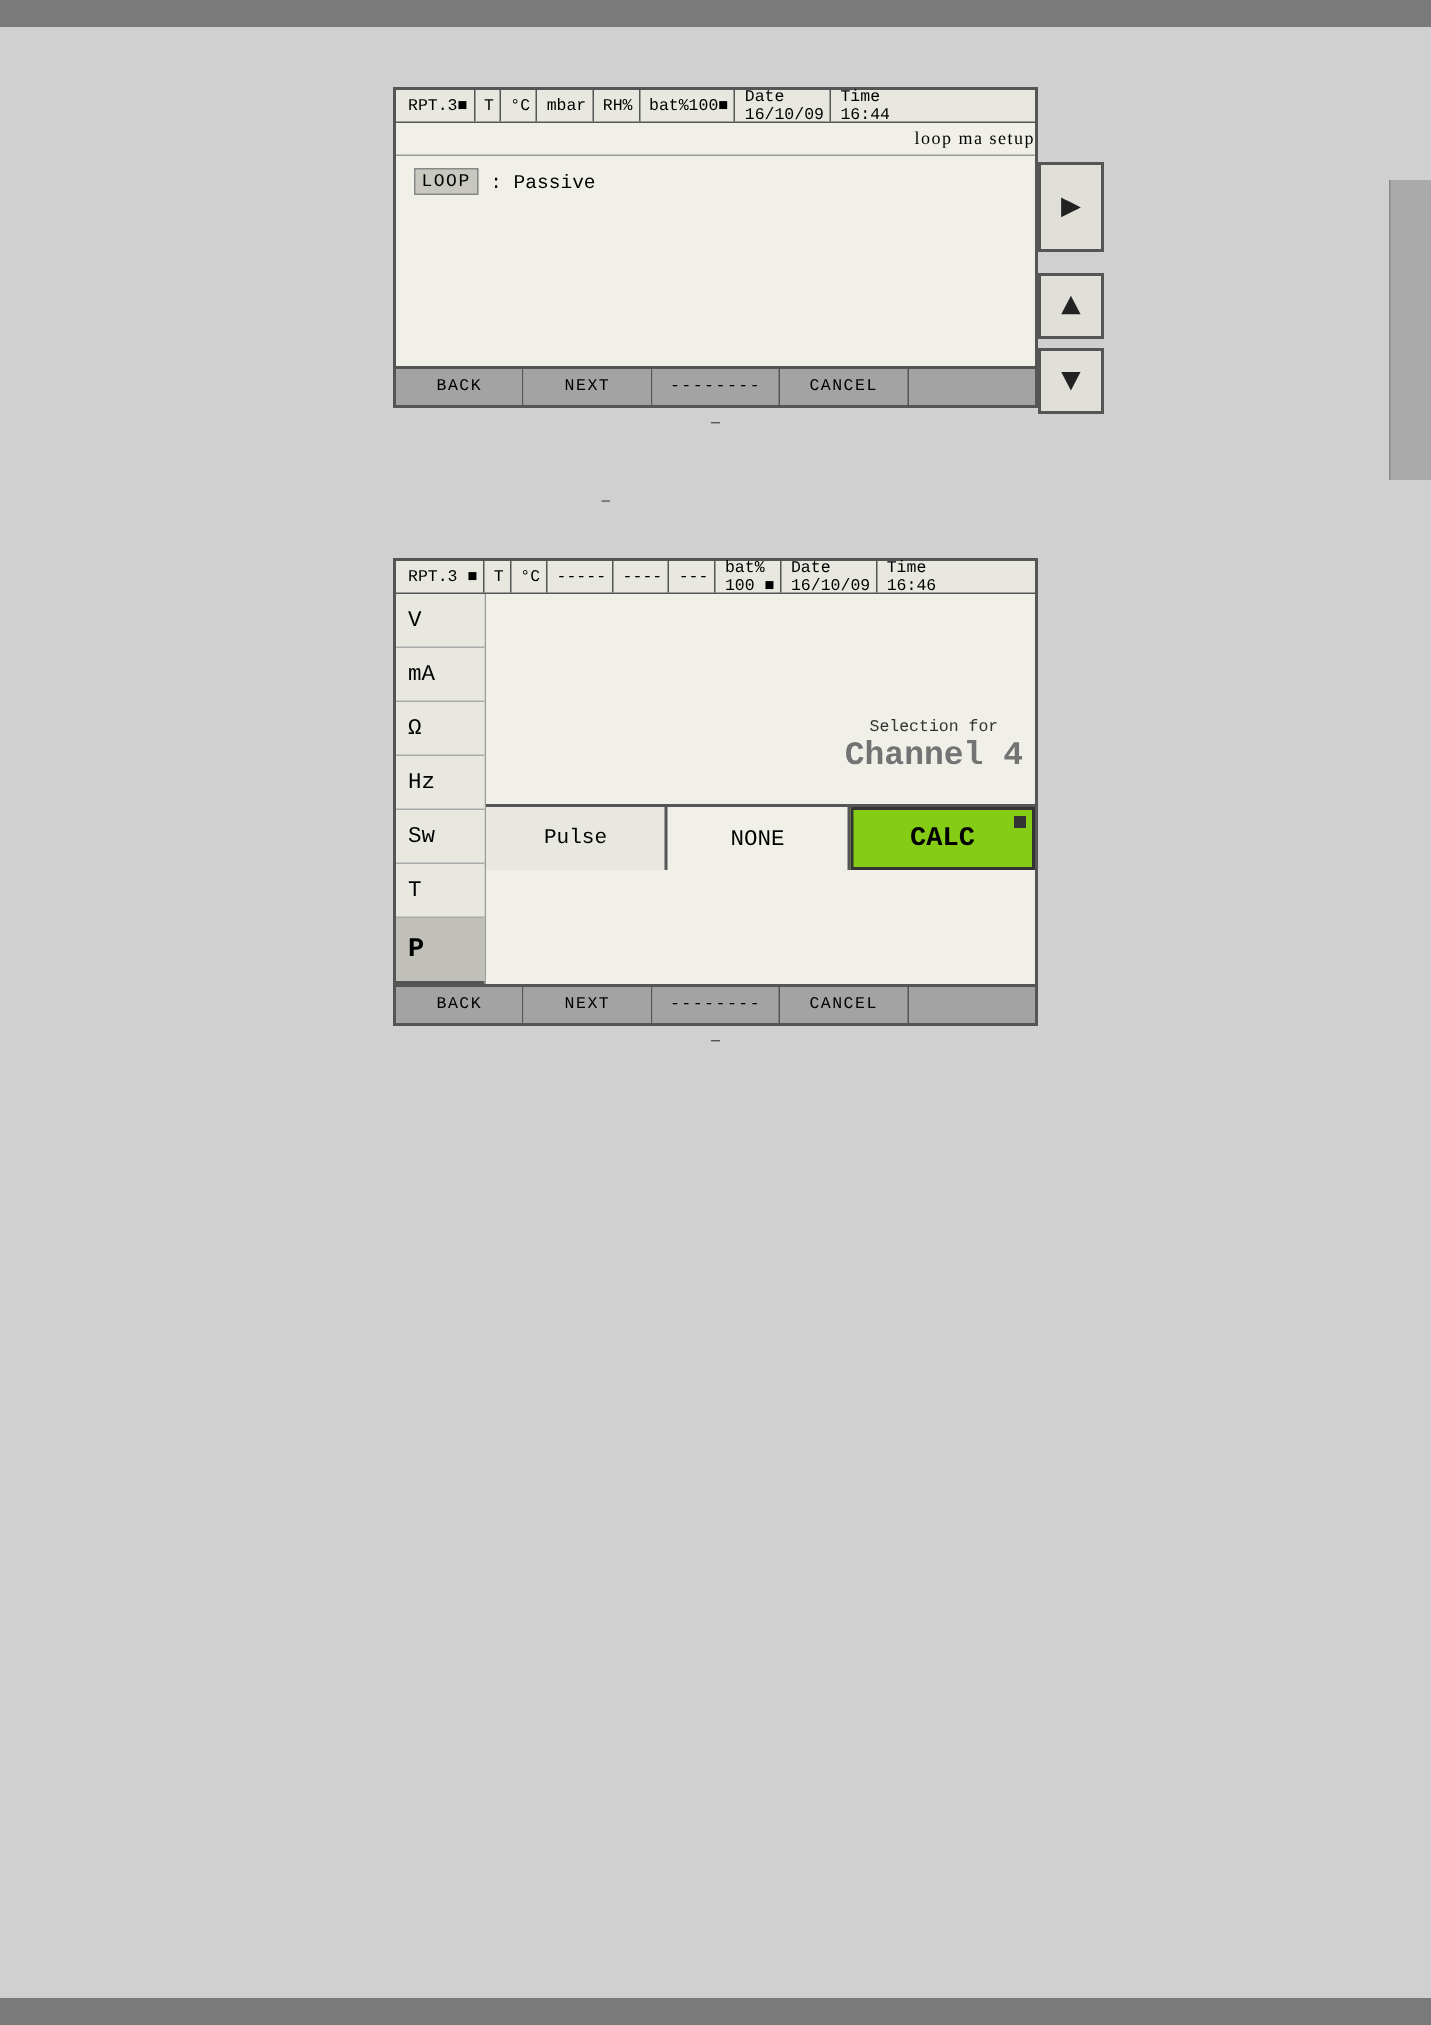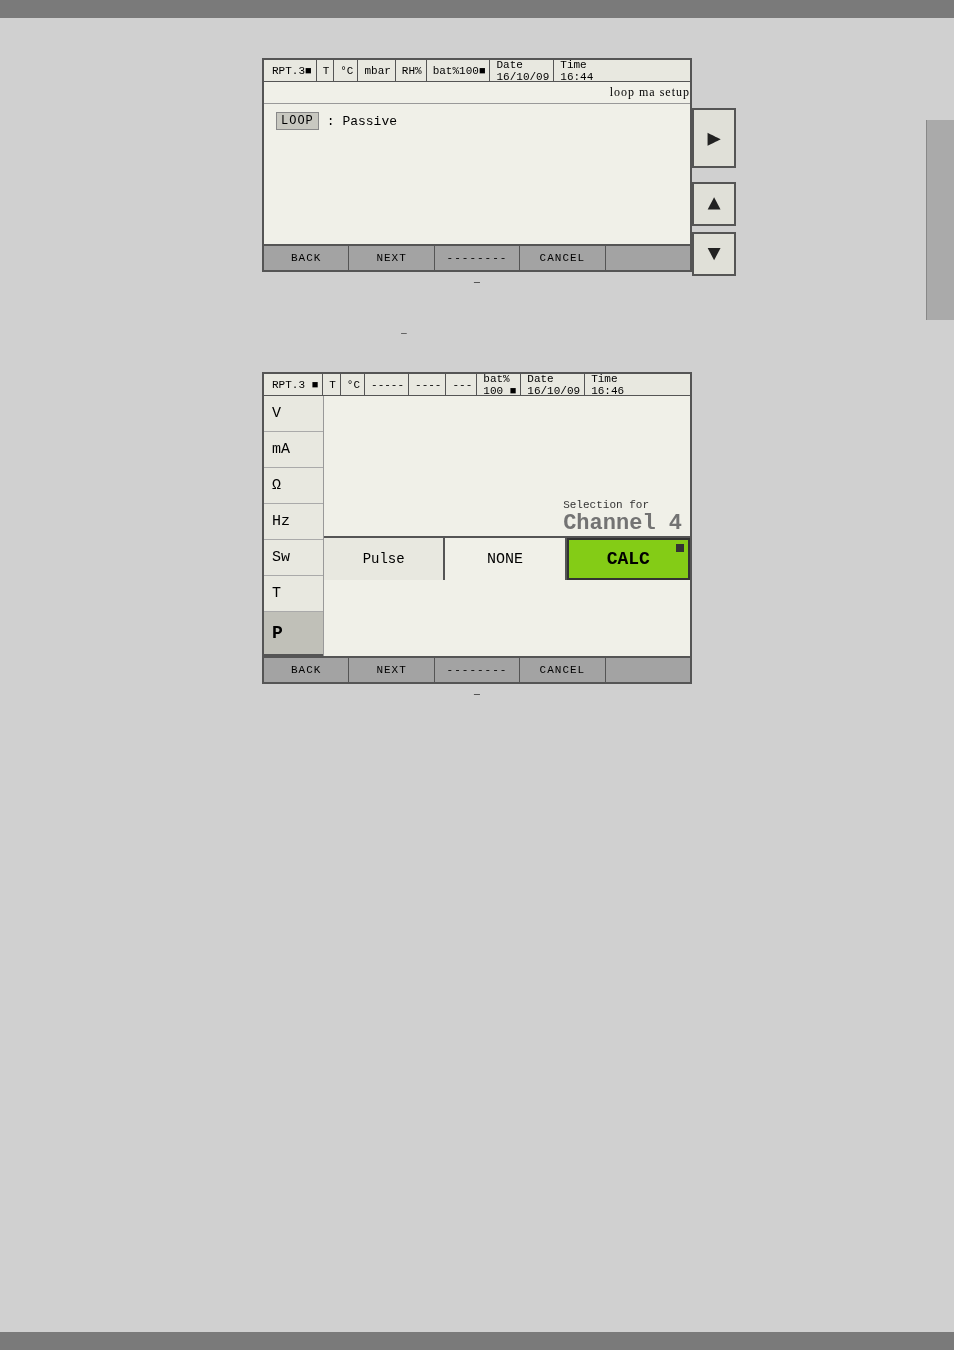--- a/index.html
+++ b/index.html
@@ -192,23 +192,23 @@
     }
 
     .s2-top-half {
       min-height: 140px;
       padding: 8px;
       position: relative;
     }
 
     .selection-info {
       position: absolute;
-      bottom: 0;
+      bottom: 20px;
       right: 8px;
-      text-align: left;
+      text-align: center;
     }
     .selection-for {
       font-size: 11px;
       font-family: 'Courier New', monospace;
       color: #333;
     }
     .channel-label {
       font-size: 22px;
       font-family: 'Courier New', monospace;
       font-weight: bold;

